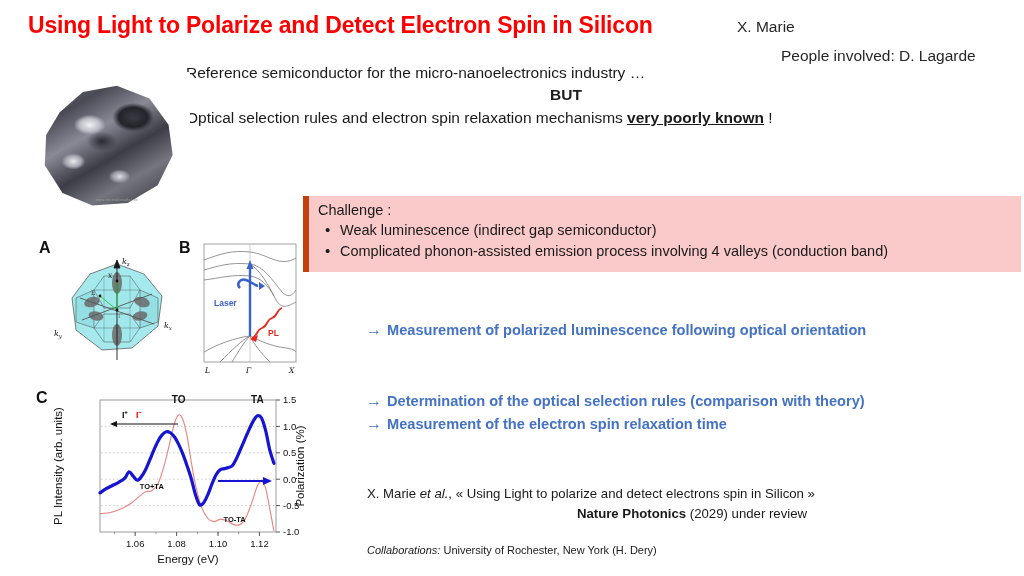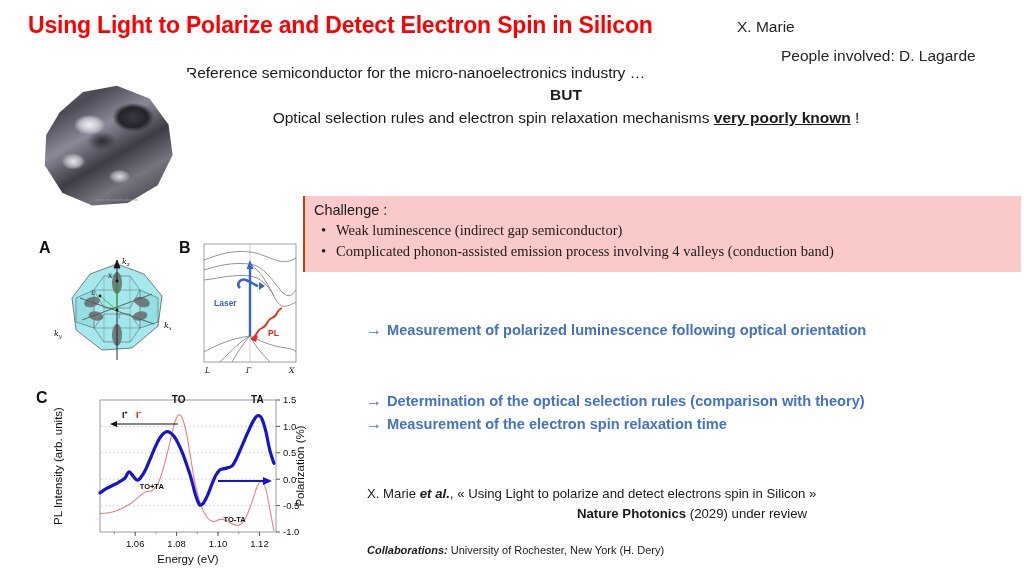--- a/index.html
+++ b/index.html
@@ -17,21 +17,21 @@
     font-size:23px;font-weight:bold;color:#FF0000;
     letter-spacing:-0.2px;line-height:1.15;
   }
   #author{left:737px;top:18px;font-size:15.5px;color:#262626;}
   #people{left:781px;top:47px;font-size:15.5px;color:#262626;}
 
   
   #intro{left:186px;top:62px;width:760px;font-size:15.5px;color:#1a1a1a;line-height:1.45;}
   #intro .l1{text-align:left;}
   #intro .l2{text-align:center;font-weight:bold;}
-  #intro .l3{text-align:center;}
+  #intro .l3{text-align:left;}
   #intro u.em{font-weight:bold;text-decoration:underline;}
 
   
   #photo{
     left:22px;top:72px;width:168px;height:148px;
     background:#ffffff;overflow:hidden;
   }
   #photo .rock{
     position:absolute;left:16px;top:10px;width:136px;height:126px;
     background:
@@ -42,41 +42,41 @@
       radial-gradient(ellipse 20px 13px at 47% 47%, #2a2a31 0%, rgba(42,42,49,0) 75%),
       linear-gradient(150deg,#6e6e7a 0%,#4a4a55 22%,#8a8a97 40%,#3c3c46 58%,#75757f 74%,#2e2e36 100%);
     clip-path:polygon(16% 24%, 33% 8%, 58% 3%, 82% 13%, 96% 34%, 99% 58%, 88% 82%, 66% 96%, 40% 98%, 18% 88%, 5% 66%, 6% 42%);
     box-shadow:0 3px 7px rgba(0,0,0,.28);
   }
   #photo .cap{position:absolute;left:74px;top:126px;font-size:3.6px;color:#9a9a9a;letter-spacing:.2px;}
 
   
   #challenge{
     left:303px;top:196px;width:718px;height:76px;
-    background:#FAC9C9;border-left:2px solid #c2410c;
+    background:#FAC9C9;border-left:6px solid #c2410c;
     box-sizing:border-box;padding:6px 0 0 9px;
   }
   #challenge .head{font-size:14.5px;color:#1a1a1a;margin-bottom:2px;}
   #challenge ul{margin:0;padding:0;list-style:none;}
-  #challenge li{font-size:14.5px;color:#1a1a1a;line-height:1.48;padding-left:22px;position:relative;font-family:Liberation Serif, serif;}
+  #challenge li{font-size:14.5px;color:#1a1a1a;line-height:1.48;padding-left:22px;position:relative;}
   #challenge li:before{content:"\2022";position:absolute;left:7px;top:-1px;font-size:15px;}
 
   
   .arrowline{left:366px;font-size:14.6px;font-weight:bold;color:#4472C4;white-space:nowrap;}
   .arrowline .gl{font-weight:normal;font-size:16px;margin-right:5px;}
   #arrow0{top:321px;}
   #arrow1{top:368px;margin-top:24px;}
   #arrow2{top:415px;}
 
   
   #refs{left:367px;top:484px;width:640px;font-size:13.2px;color:#1a1a1a;line-height:1.5;}
   #refs .r1{text-align:left;}
   #refs .r2{text-align:center;padding-left:10px;}
   #refs .r3{margin-top:18px;font-size:11px;}
-  #refs i{font-style:italic;font-weight:bold;}
+  #refs i{font-style:italic;}
   #refs b{font-weight:bold;}
 
   
   .panel-letter{font-size:16px;font-weight:bold;color:#111;}
   #letA{left:39px;top:239px;}
   #letB{left:179px;top:239px;}
   #letC{left:36px;top:389px;}
 
   
   #figA{left:52px;top:250px;width:130px;height:122px;}

